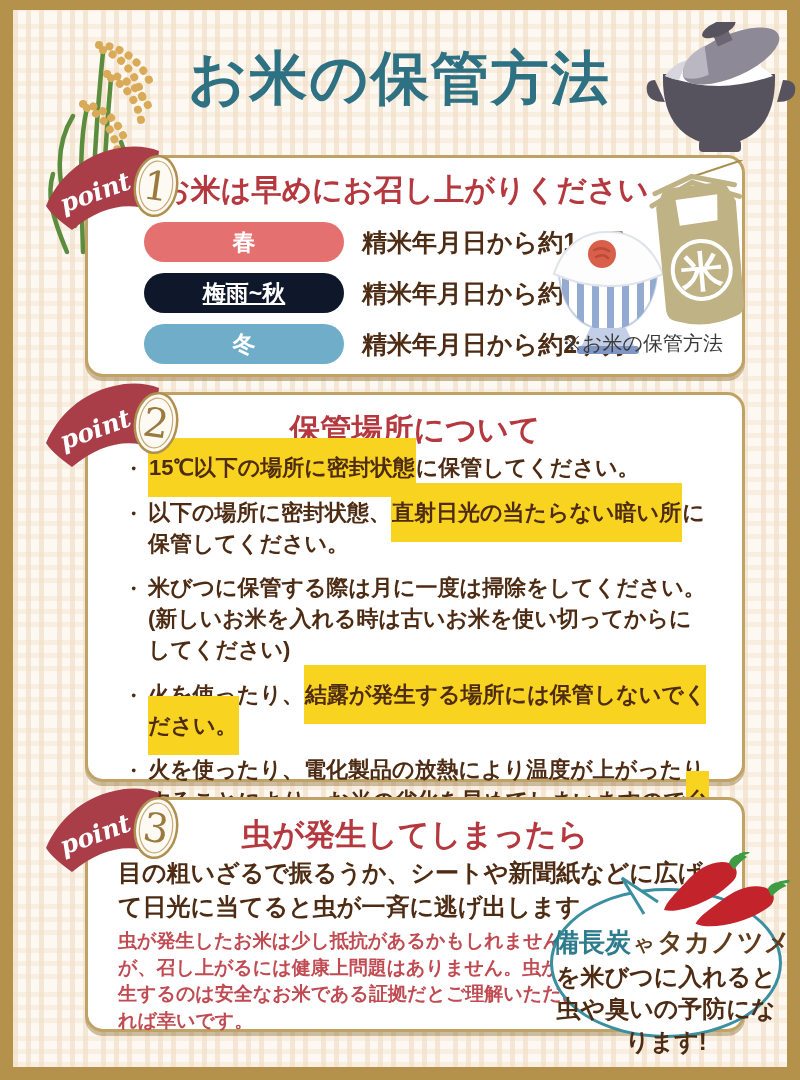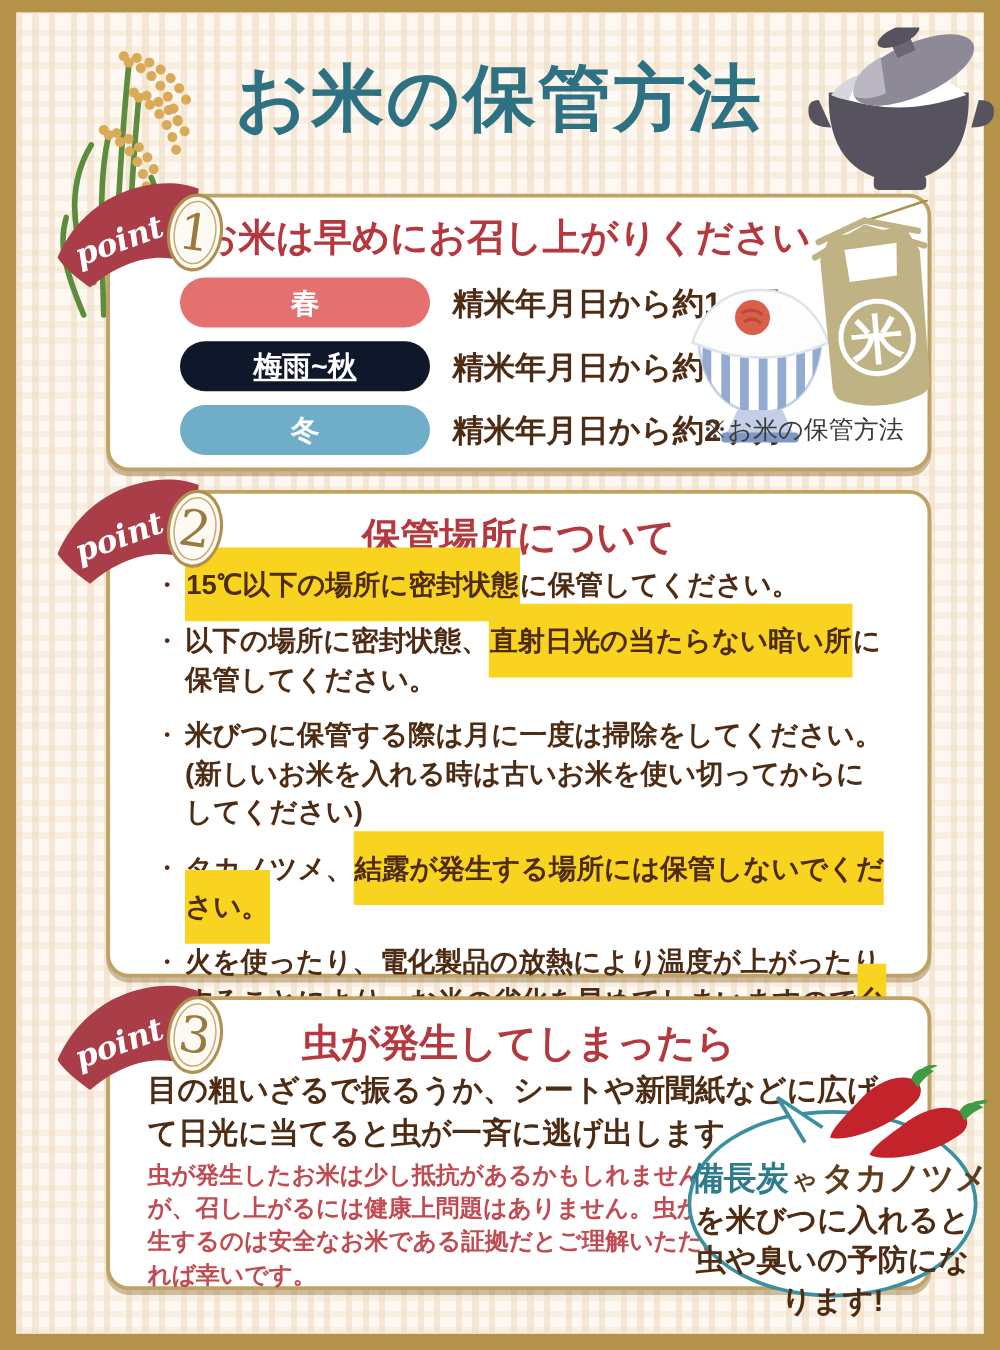--- a/index.html
+++ b/index.html
@@ -193,21 +193,21 @@
           <div class="bullet">
             <span class="marker">・</span>
             <span class="bullet-text"><span>以下の場所に密封状態、</span><span class="hl">直射日光の当たらない暗い所</span><span>に保管してください。</span></span>
           </div>
           <div class="bullet">
             <span class="marker">・</span>
             <span class="bullet-text"><span>米びつに保管する際は月に一度は掃除をしてください。(新しいお米を入れる時は古いお米を使い切ってからにしてください)</span></span>
           </div>
           <div class="bullet">
             <span class="marker">・</span>
-            <span class="bullet-text"><span>タカノツメ、</span><span class="hl">結露が発生する場所には保管しないでください。</span></span>
+            <span class="bullet-text"><span>火を使ったり、</span><span class="hl">結露が発生する場所には保管しないでください。</span></span>
           </div>
           <div class="bullet">
             <span class="marker">・</span>
             <span class="bullet-text"><span>火を使ったり、電化製品の放熱により温度が上がったりすることにより、お米の劣化を早めてしまいますので</span><span class="hl">台所にはできる限り保管しないようにしてください。</span></span>
           </div>
         </div>
     </section>
 
     <section class="card card3">
       <svg class="badge" viewBox="0 0 150 100">

